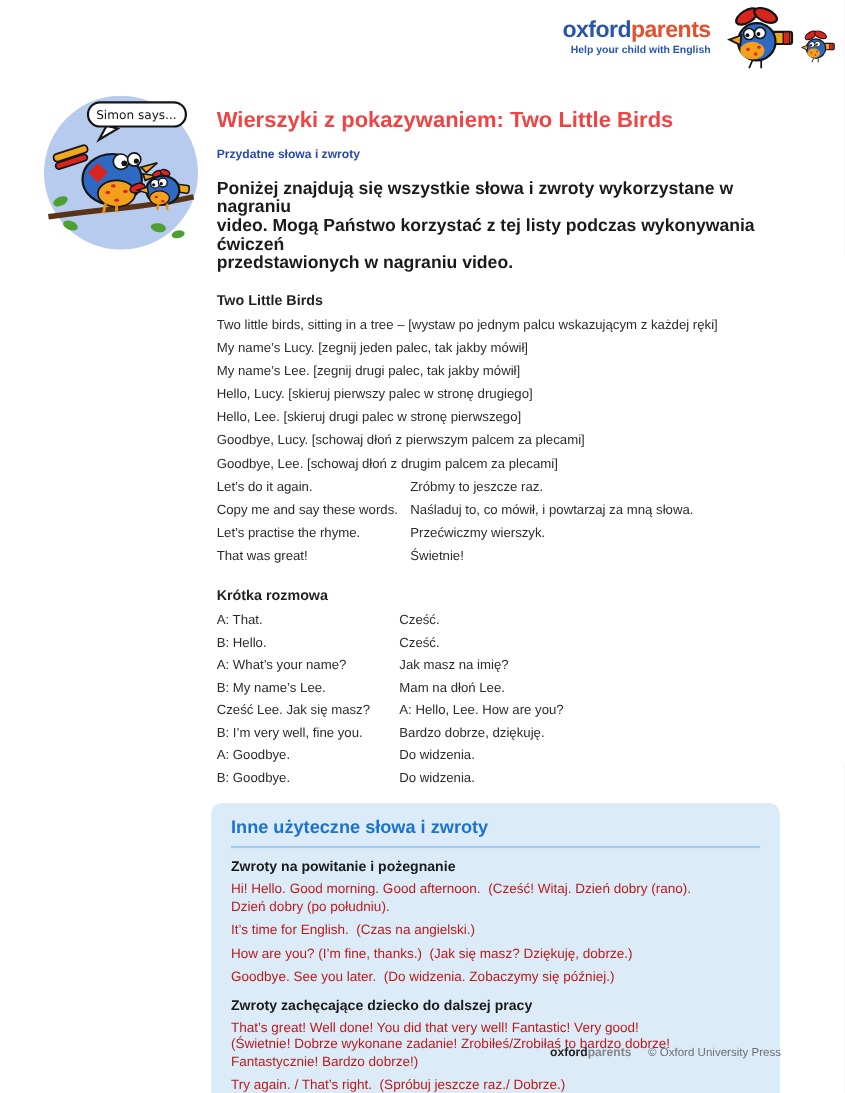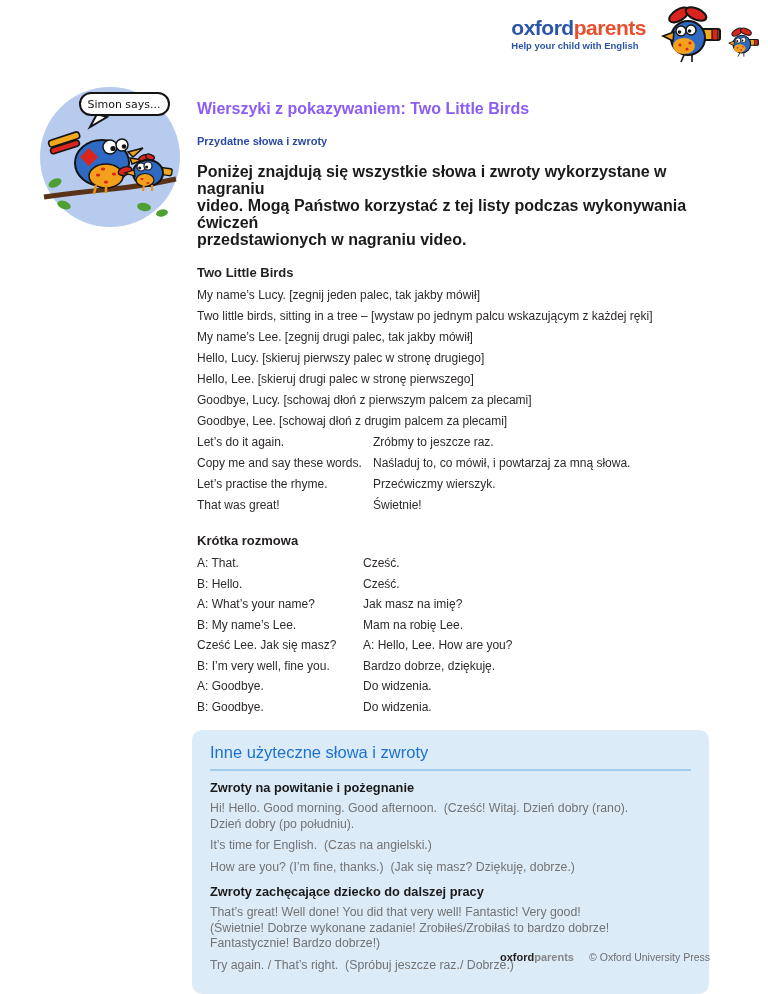--- a/index.html
+++ b/index.html
@@ -5,57 +5,57 @@
   * { margin:0; padding:0; box-sizing:border-box; }
   html,body { background:#e9e9e9; }
   .page {
     position:relative; width:768px; height:994px; margin:0 auto;
     background:#ffffff; overflow:hidden;
     font-family:"Liberation Sans", sans-serif; color:#231f20;
   }
 
   
   .masthead { position:absolute; top:0; left:0; right:0; height:80px; }
-  .logo-block { position:absolute; top:17px; right:122px; }
+  .logo-block { position:absolute; top:17px; right:122px; text-align:right; }
   .logo-text { font-size:21px; font-weight:bold; letter-spacing:-0.5px; line-height:22px; }
   .lg-oxford { color:#2b55a8; }
   .lg-parents { color:#e8502d; }
   .tagline { font-size:9.5px; font-weight:bold; color:#2b55a8; margin-top:1px; }
   .logo-birds { position:absolute; top:5px; right:6px; width:112px; height:62px; }
 
   
   .simon-badge { position:absolute; left:40px; top:87px; width:140px; height:140px; }
   .bubble-text { font-family:"DejaVu Sans", sans-serif; font-size:11px; fill:#141414; }
 
   
   .content { position:absolute; left:197px; top:96px; width:516px; }
-  h1.title { font-size:16px; line-height:26px; font-weight:bold; color:#8b5cf6; }
+  h1.title { font-size:20px; line-height:26px; font-weight:bold; color:#ef4444; }
   h2.subtitle { font-size:11px; line-height:20px; font-weight:bold; color:#2c4aa6; margin-top:9px; }
   p.intro { font-size:16px; line-height:17px; font-weight:bold; color:#1a1a1a;
             margin-top:12px; white-space:pre-line; }
 
   h3.sec-head { font-size:13px; line-height:15px; font-weight:bold; margin-top:17px; }
   .lines { margin-top:5px; }
   .line { font-size:12px; line-height:21px; white-space:nowrap; color:#2e2a2b; }
   .pairs { display:grid; grid-template-columns:176px 1fr; }
   .pairs.dialogue { grid-template-columns:166px 1fr; margin-top:5px; }
   .pairs > div { font-size:12px; line-height:21px; color:#2e2a2b; white-space:nowrap; }
   .pairs.dialogue > div { line-height:20.5px; }
 
   
   .infobox {
     margin-top:13px; margin-left:-5px; width:517px;
     background:#dcebf8; border-radius:10px; padding:13px 18px 15px 18px;
   }
   .infobox h4 {
-    font-size:16.5px; font-weight:normal; color:#1b72cf;
+    font-size:16.5px; font-weight:bold; color:#1b72cf;
     padding-bottom:7px; border-bottom:2px solid #a3cbec; margin-bottom:9px;
   }
   .infobox h5 { font-size:12.8px; font-weight:bold; color:#1a1a1a; margin:9px 0 3px 0; }
-  .infobox p { font-size:12.3px; line-height:15.5px; color:#737373;
+  .infobox p { font-size:12.3px; line-height:15.5px; color:#b91c1c;
                margin:6px 0; white-space:pre-wrap; }
 
   
   .footer { position:absolute; top:951px; right:58px; font-size:11px;text-align:right; }
   .f-bold { font-weight:bold; color:#231f20; }
   .f-light { font-weight:bold; color:#85878a; }
   .f-copy { color:#6d6e71; font-size:10.5px; margin-left:12px; }
 </style>
 </head>
 <body>
@@ -146,22 +146,22 @@
 
   <main class="content">
     <h1 class="title">Wierszyki z pokazywaniem: Two Little Birds</h1>
     <h2 class="subtitle">Przydatne słowa i zwroty</h2>
     <p class="intro">Poniżej znajdują się wszystkie słowa i zwroty wykorzystane w nagraniu
 video. Mogą Państwo korzystać z tej listy podczas wykonywania ćwiczeń
 przedstawionych w nagraniu video.</p>
 
     <h3 class="sec-head">Two Little Birds</h3>
     <div class="lines">
+      <div class="line">Two little birds, sitting in a tree – [wystaw po jednym palcu wskazującym z każdej ręki]</div>
       <div class="line">My name’s Lucy. [zegnij jeden palec, tak jakby mówił]</div>
-      <div class="line">Two little birds, sitting in a tree – [wystaw po jednym palcu wskazującym z każdej ręki]</div>
       <div class="line">My name’s Lee. [zegnij drugi palec, tak jakby mówił]</div>
       <div class="line">Hello, Lucy. [skieruj pierwszy palec w stronę drugiego]</div>
       <div class="line">Hello, Lee. [skieruj drugi palec w stronę pierwszego]</div>
       <div class="line">Goodbye, Lucy. [schowaj dłoń z pierwszym palcem za plecami]</div>
       <div class="line">Goodbye, Lee. [schowaj dłoń z drugim palcem za plecami]</div>
     </div>
     <div class="pairs">
       <div>Let’s do it again.</div>
       <div>Zróbmy to jeszcze raz.</div>
       <div>Copy me and say these words.</div>
@@ -174,39 +174,40 @@
 
     <h3 class="sec-head">Krótka rozmowa</h3>
     <div class="pairs dialogue">
       <div>A: That.</div>
       <div>Cześć.</div>
       <div>B: Hello.</div>
       <div>Cześć.</div>
       <div>A: What’s your name?</div>
       <div>Jak masz na imię?</div>
       <div>B: My name’s Lee.</div>
-      <div>Mam na robię Lee.</div>
+      <div>Mam na dłoń Lee.</div>
       <div>Cześć Lee. Jak się masz?</div>
       <div>A: Hello, Lee. How are you?</div>
       <div>B: I’m very well, fine you.</div>
       <div>Bardzo dobrze, dziękuję.</div>
       <div>A: Goodbye.</div>
       <div>Do widzenia.</div>
       <div>B: Goodbye.</div>
       <div>Do widzenia.</div>
     </div>
 
     <section class="infobox">
       <h4>Inne użyteczne słowa i zwroty</h4>
 
       <h5>Zwroty na powitanie i pożegnanie</h5>
       <p>Hi! Hello. Good morning. Good afternoon.  (Cześć! Witaj. Dzień dobry (rano).
 Dzień dobry (po południu).</p>
       <p>It’s time for English.  (Czas na angielski.)</p>
       <p>How are you? (I’m fine, thanks.)  (Jak się masz? Dziękuję, dobrze.)</p>
+      <p>Goodbye. See you later.  (Do widzenia. Zobaczymy się później.)</p>
 
       <h5>Zwroty zachęcające dziecko do dalszej pracy</h5>
       <p>That’s great! Well done! You did that very well! Fantastic! Very good!
 (Świetnie! Dobrze wykonane zadanie! Zrobiłeś/Zrobiłaś to bardzo dobrze!
 Fantastycznie! Bardzo dobrze!)</p>
       <p>Try again. / That’s right.  (Spróbuj jeszcze raz./ Dobrze.)</p>
     </section>
   </main>
 
   <footer class="footer">

